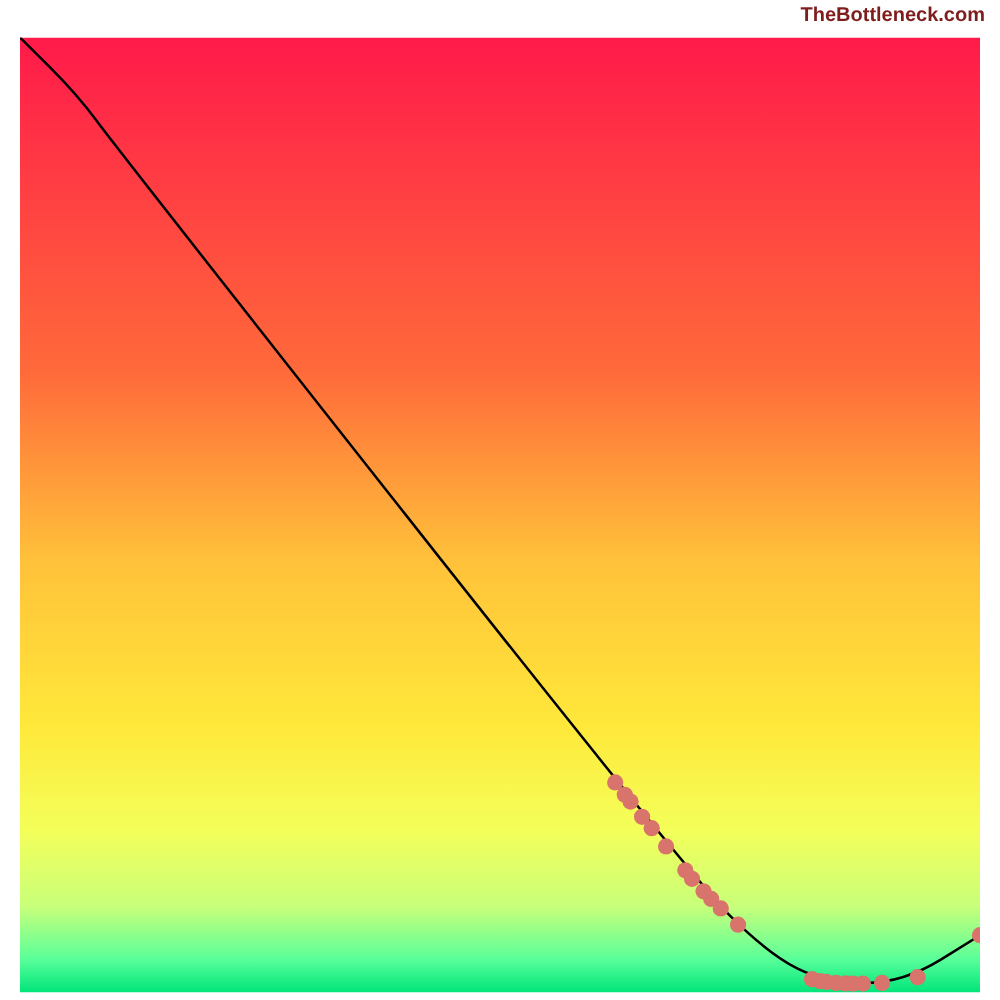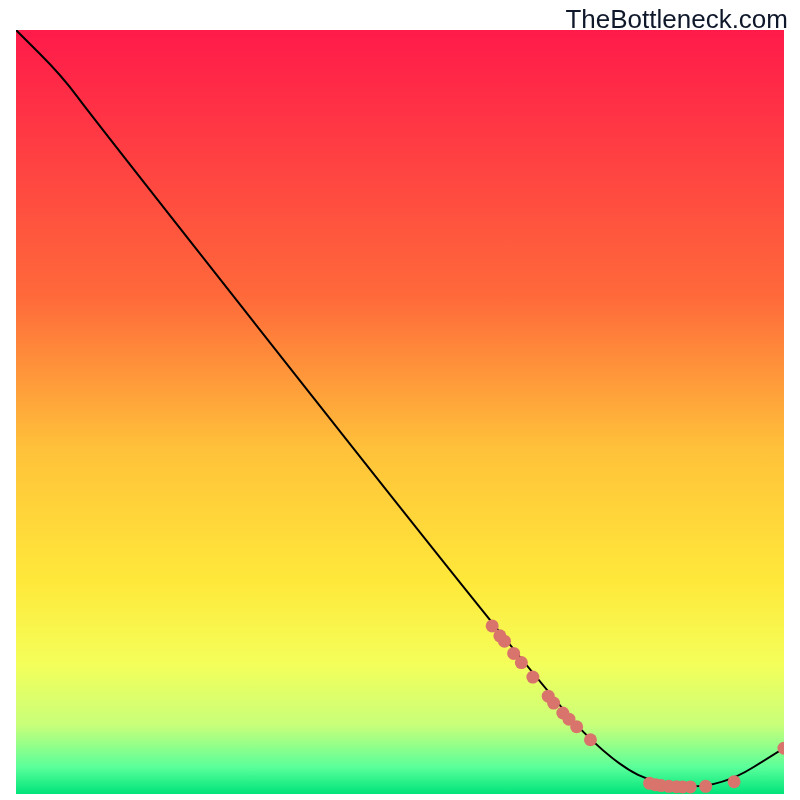--- a/index.html
+++ b/index.html
@@ -16,23 +16,23 @@
 .chart-container {
   position: relative;
   width: 800px;
   height: 800px;
   background: #fff;
 }
 .attribution {
   position: absolute;
   top: 4px;
   right: 12px;
-  font-size: 26px;
-  color: #0f172a;
-  font-weight: 400;
+  font-size: 16px;
+  color: #7f1d1d;
+  font-weight: 700;
   z-index: 10;
 }
 .plot-area {
   position: absolute;
   left: 16px;
   top: 30px;
   width: 768px;
   height: 764px;
 }
 svg {

